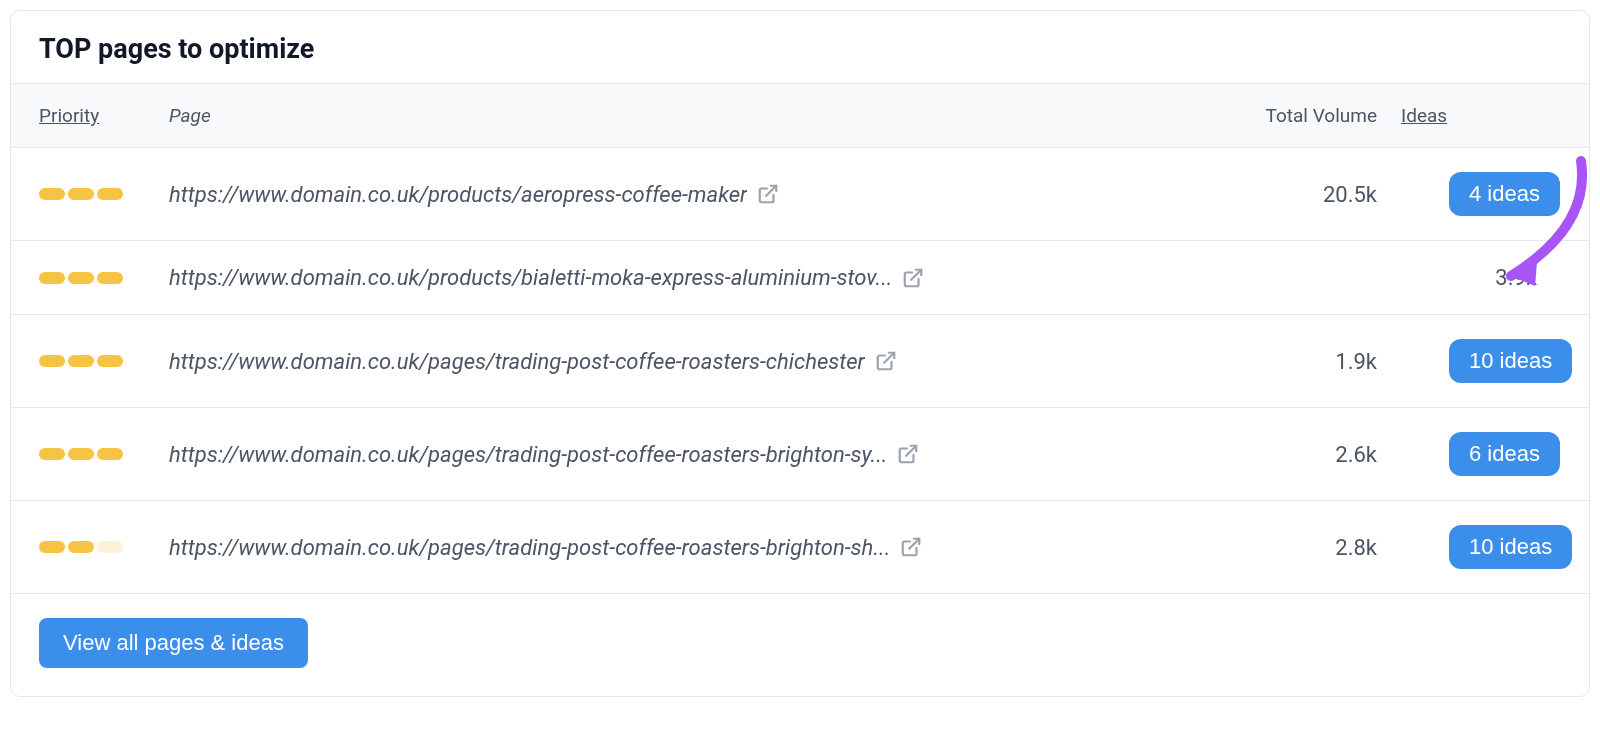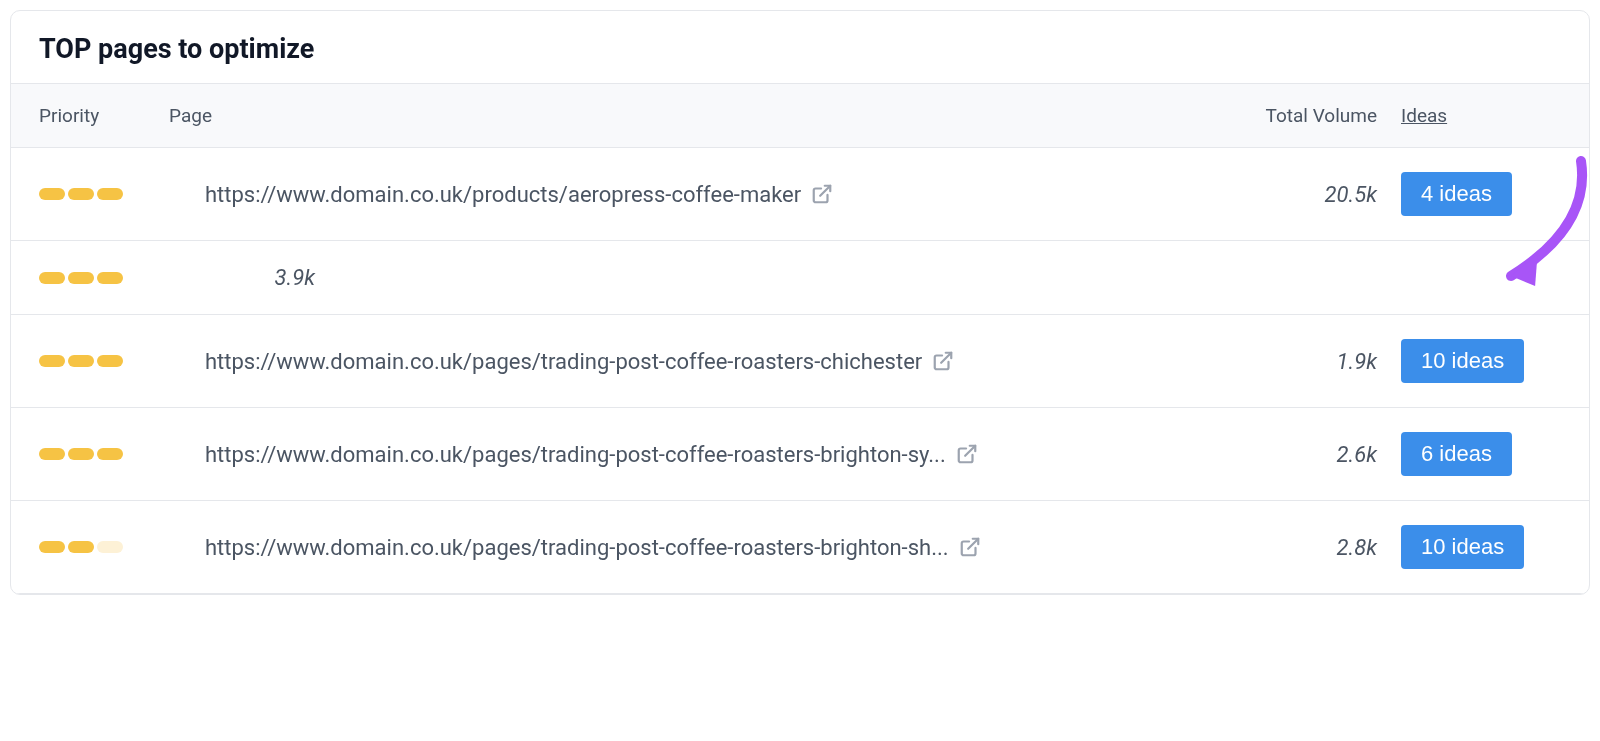--- a/index.html
+++ b/index.html
@@ -23,22 +23,22 @@
     .header-row {
       display: flex;
       align-items: center;
       background: #f8f9fb;
       border-top: 1px solid #e5e7eb;
       border-bottom: 1px solid #e5e7eb;
       padding: 20px 28px;
       font-size: 19px;
       color: #4b5563;
     }
-    .col-priority { width: 130px; flex-shrink: 0; }
-    .col-page { flex: 1 1 auto; min-width: 0; padding-right: 20px; }
+    .col-priority { width: 130px; flex-shrink: 0; text-decoration: underline; }
+    .col-page { flex: 1 1 auto; min-width: 0; padding-right: 20px; font-style: italic; }
     .col-volume { width: 170px; flex-shrink: 0; text-align: right; padding-right: 24px; }
     .col-ideas { width: 160px; flex-shrink: 0; text-decoration: underline; }
 
     .row {
       display: flex;
       align-items: center;
       padding: 24px 28px;
       border-bottom: 1px solid #e5e7eb;
     }
     .row:last-of-type { border-bottom: 1px solid #e5e7eb; }
@@ -57,50 +57,49 @@
     .bar.dim { background: #fdf1d6; }
 
     .page-link {
       display: inline-flex;
       align-items: center;
       gap: 10px;
       font-size: 22px;
       color: #4b5563;
       max-width: 100%;
       cursor: pointer;
-      margin-left: 36px;
     }
     .page-url {
       white-space: nowrap;
       overflow: hidden;
       text-overflow: ellipsis;
       max-width: 100%;
     }
     .ext-icon {
       flex-shrink: 0;
       display: inline-flex;
     }
     .ext-icon svg { width: 22px; height: 22px; }
 
     .volume-text {
       font-size: 22px;
       color: #4b5563;
-      font-style: italic;
     }
 
     .ideas-btn {
       display: inline-block;
       background: #3b8eea;
       color: #fff;
       font-size: 22px;
       padding: 9px 20px;
-      border-radius: 4px;
+      border-radius: 12px;
       border: none;
       cursor: pointer;
       white-space: nowrap;
+      margin-left: 48px;
     }
 
     .footer {
       padding: 24px 28px 28px 28px;
     }
     .view-all-btn {
       display: inline-block;
       background: #3b8eea;
       color: #fff;
       font-size: 22px;
@@ -151,20 +150,30 @@
         <div class="col-ideas"><button class="ideas-btn">4 ideas</button></div>
       </div>
       <div class="row">
         <div class="col-priority">
           <div class="priority-bars">
             <span class="bar"></span>
             <span class="bar"></span>
             <span class="bar"></span>
           </div>
         </div>
+        <div class="col-page"><a class="page-link">
+            <span class="page-url">https://www.domain.co.uk/products/bialetti-moka-express-aluminium-stov...</span>
+            <span class="ext-icon">
+              <svg viewBox="0 0 24 24" fill="none" stroke="#9ca3af" stroke-width="2.4" stroke-linecap="round" stroke-linejoin="round">
+                <path d="M18 13v6a2 2 0 0 1-2 2H5a2 2 0 0 1-2-2V8a2 2 0 0 1 2-2h6"></path>
+                <polyline points="15 3 21 3 21 9"></polyline>
+                <line x1="10" y1="14" x2="21" y2="3"></line>
+              </svg>
+            </span>
+          </a></div>
         <div class="col-volume"><span class="volume-text">3.9k</span></div>
       </div>
       <div class="row">
         <div class="col-priority">
           <div class="priority-bars">
             <span class="bar"></span>
             <span class="bar"></span>
             <span class="bar"></span>
           </div>
         </div>
@@ -218,18 +227,21 @@
                 <polyline points="15 3 21 3 21 9"></polyline>
                 <line x1="10" y1="14" x2="21" y2="3"></line>
               </svg>
             </span>
           </a></div>
         <div class="col-volume"><span class="volume-text">2.8k</span></div>
         <div class="col-ideas"><button class="ideas-btn">10 ideas</button></div>
       </div>
     </div>
 
+  <div class="footer">
+    <button class="view-all-btn">View all pages &amp; ideas</button>
+  </div>
 
   <svg class="annotation-arrow" style="top:140px; left:1440px; width:150px; height:160px;" viewBox="0 0 150 160">
     <path d="M 130 10 Q 140 75, 60 125" stroke="#a855f7" stroke-width="10" fill="none" stroke-linecap="round"></path>
     <polygon points="60,125 90,108 82,139" fill="#a855f7" transform="rotate(-10 60 125)"></polygon>
   </svg>
 </div>
 
 </body></html>

